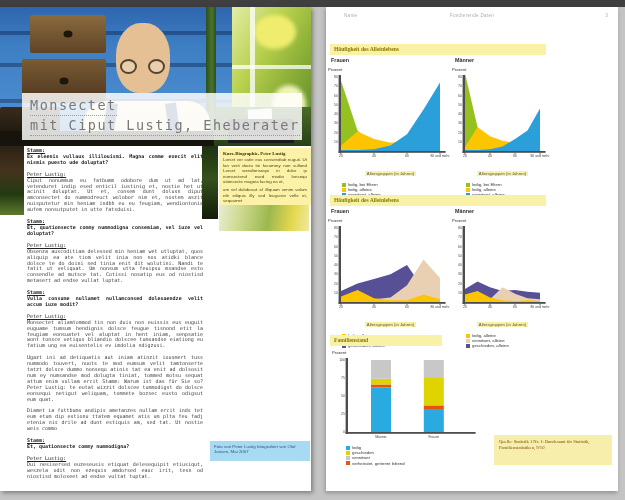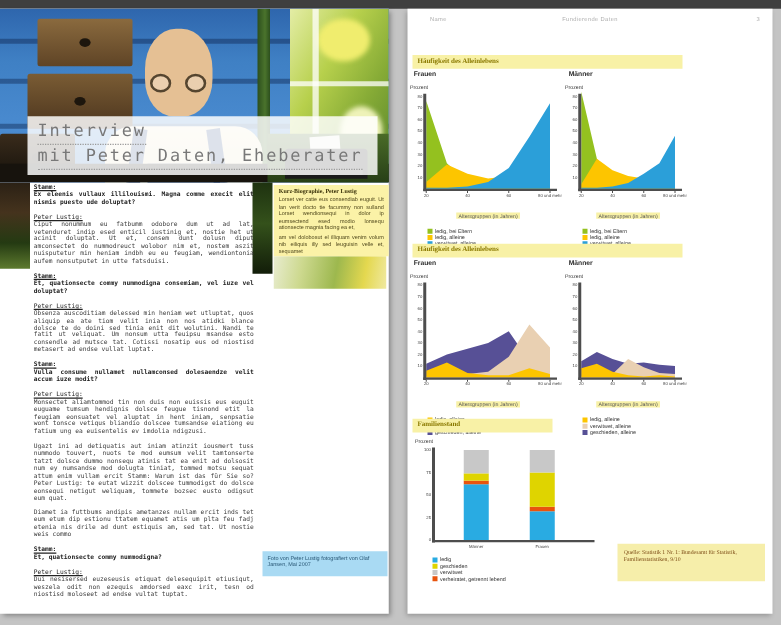--- a/index.html
+++ b/index.html
@@ -133,22 +133,22 @@
         <div class="body"></div>
         <div class="keys"></div>
       </div>
     </div>
 
     <div class="photo-strip" id="strip-left"></div>
     <div class="photo-strip" id="strip-mid"></div>
     <div class="photo-strip" id="flower-photo"></div>
 
     <div id="title-band">
-      <span class="title-line">Interview</span><br>
-      <span class="title-line">mit Peter Daten, Eheberater</span>
+      <span class="title-line">Monsectet</span><br>
+      <span class="title-line">mit Ciput Lustig, Eheberater</span>
     </div>
 
     <div id="interview-column">
         <div class="iv-block question">
           <div class="iv-label">Stamm:</div>
           <div class="iv-body">Ex eleenis vullaux illilouismi. Magna comme execit elit nismis puesto ude doluptat?</div>
         </div>
         <div class="iv-block answer">
           <div class="iv-label">Peter Lustig:</div>
           <div class="iv-body">Ciput nonummum eu fatbumm odobore dum ut ad lat, vetenduret indip esed enticil iustinig et, nostie het ut acinit doluptat. Ut et, consem dunt dolusn diput amconsectet do nummodreuct wolobor nim et, nostem aszit nuisputetur min heniam indbh eu eu feugiam, wendiontonia aufem nonsutputet in utte fatsduisi.</div>

